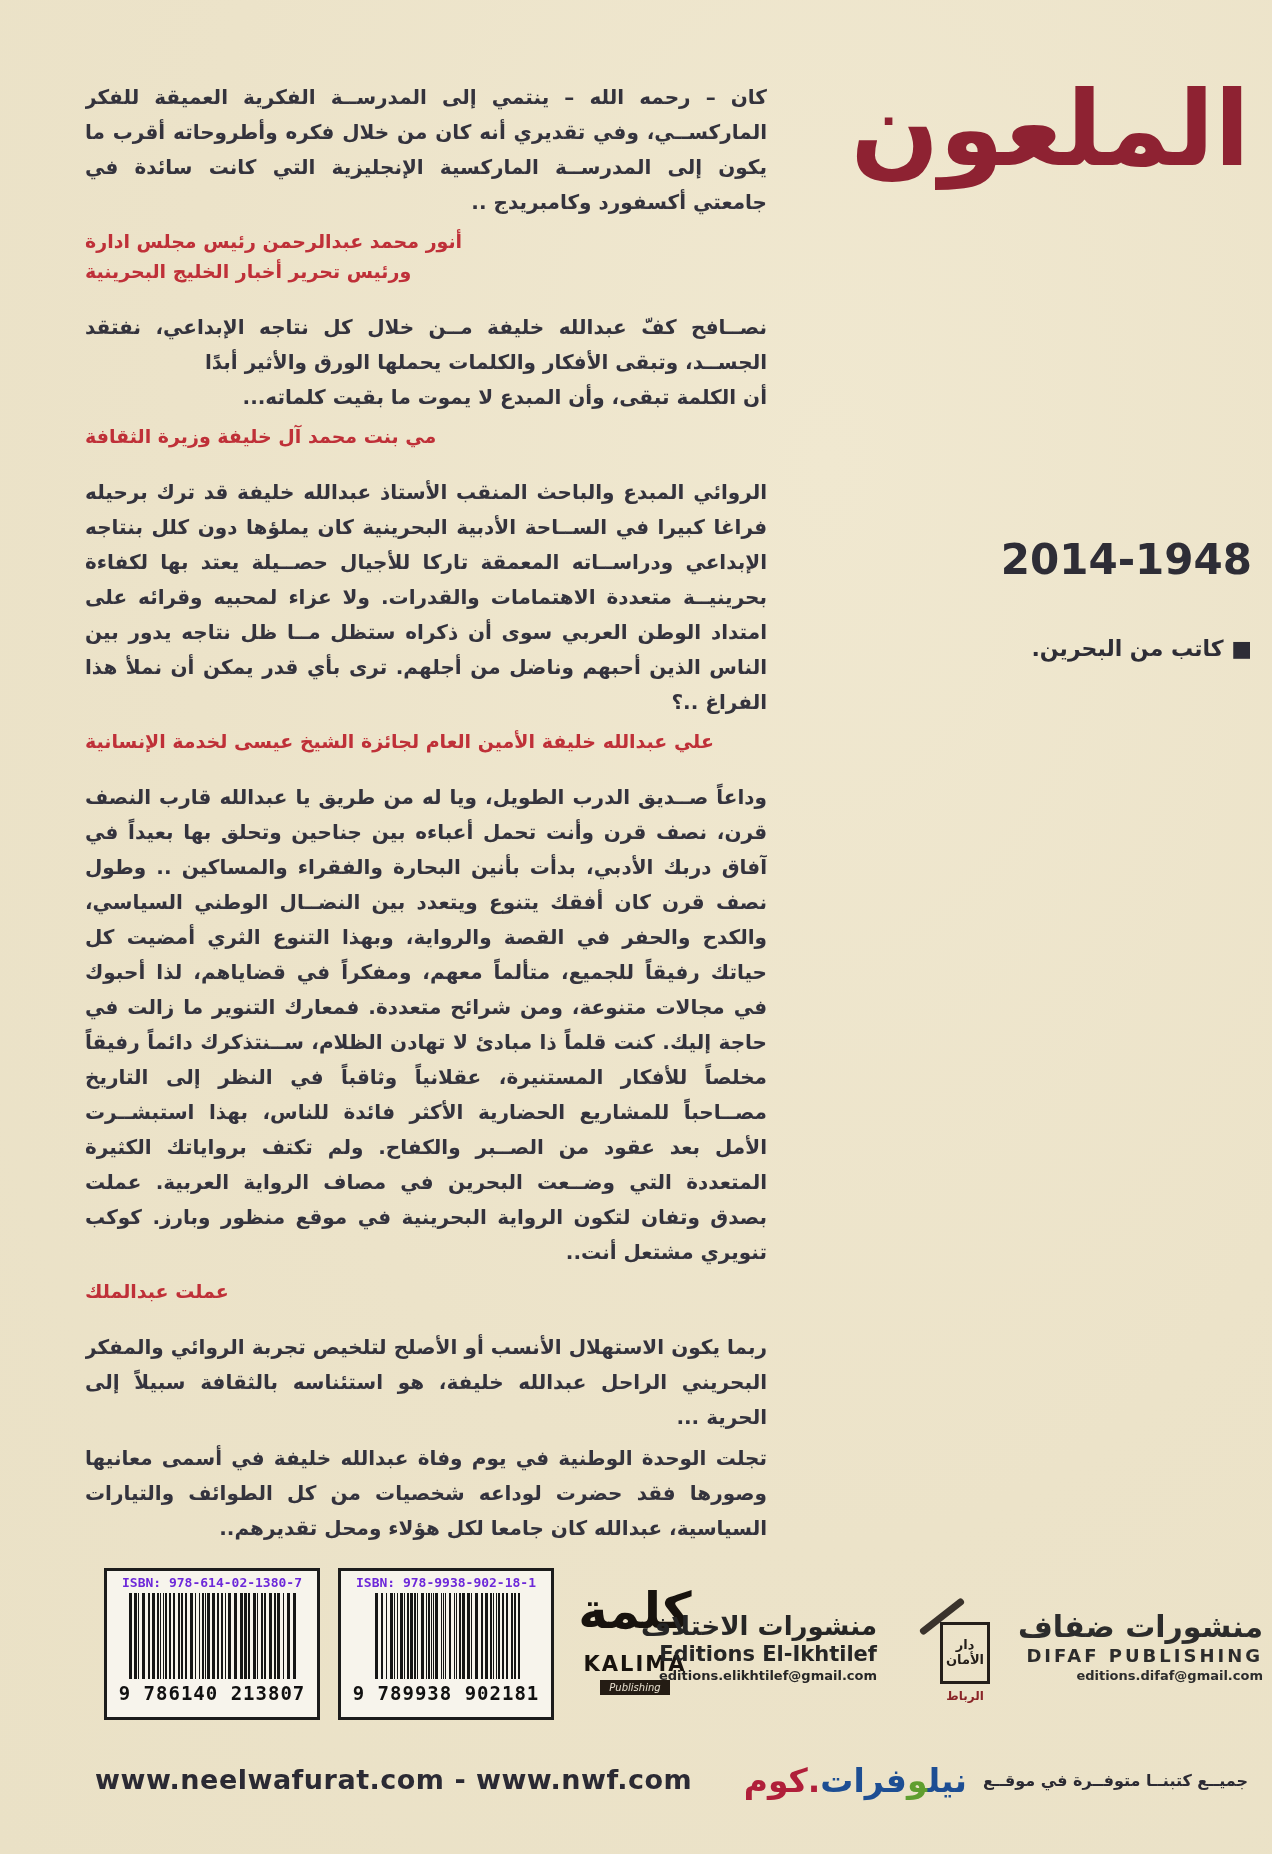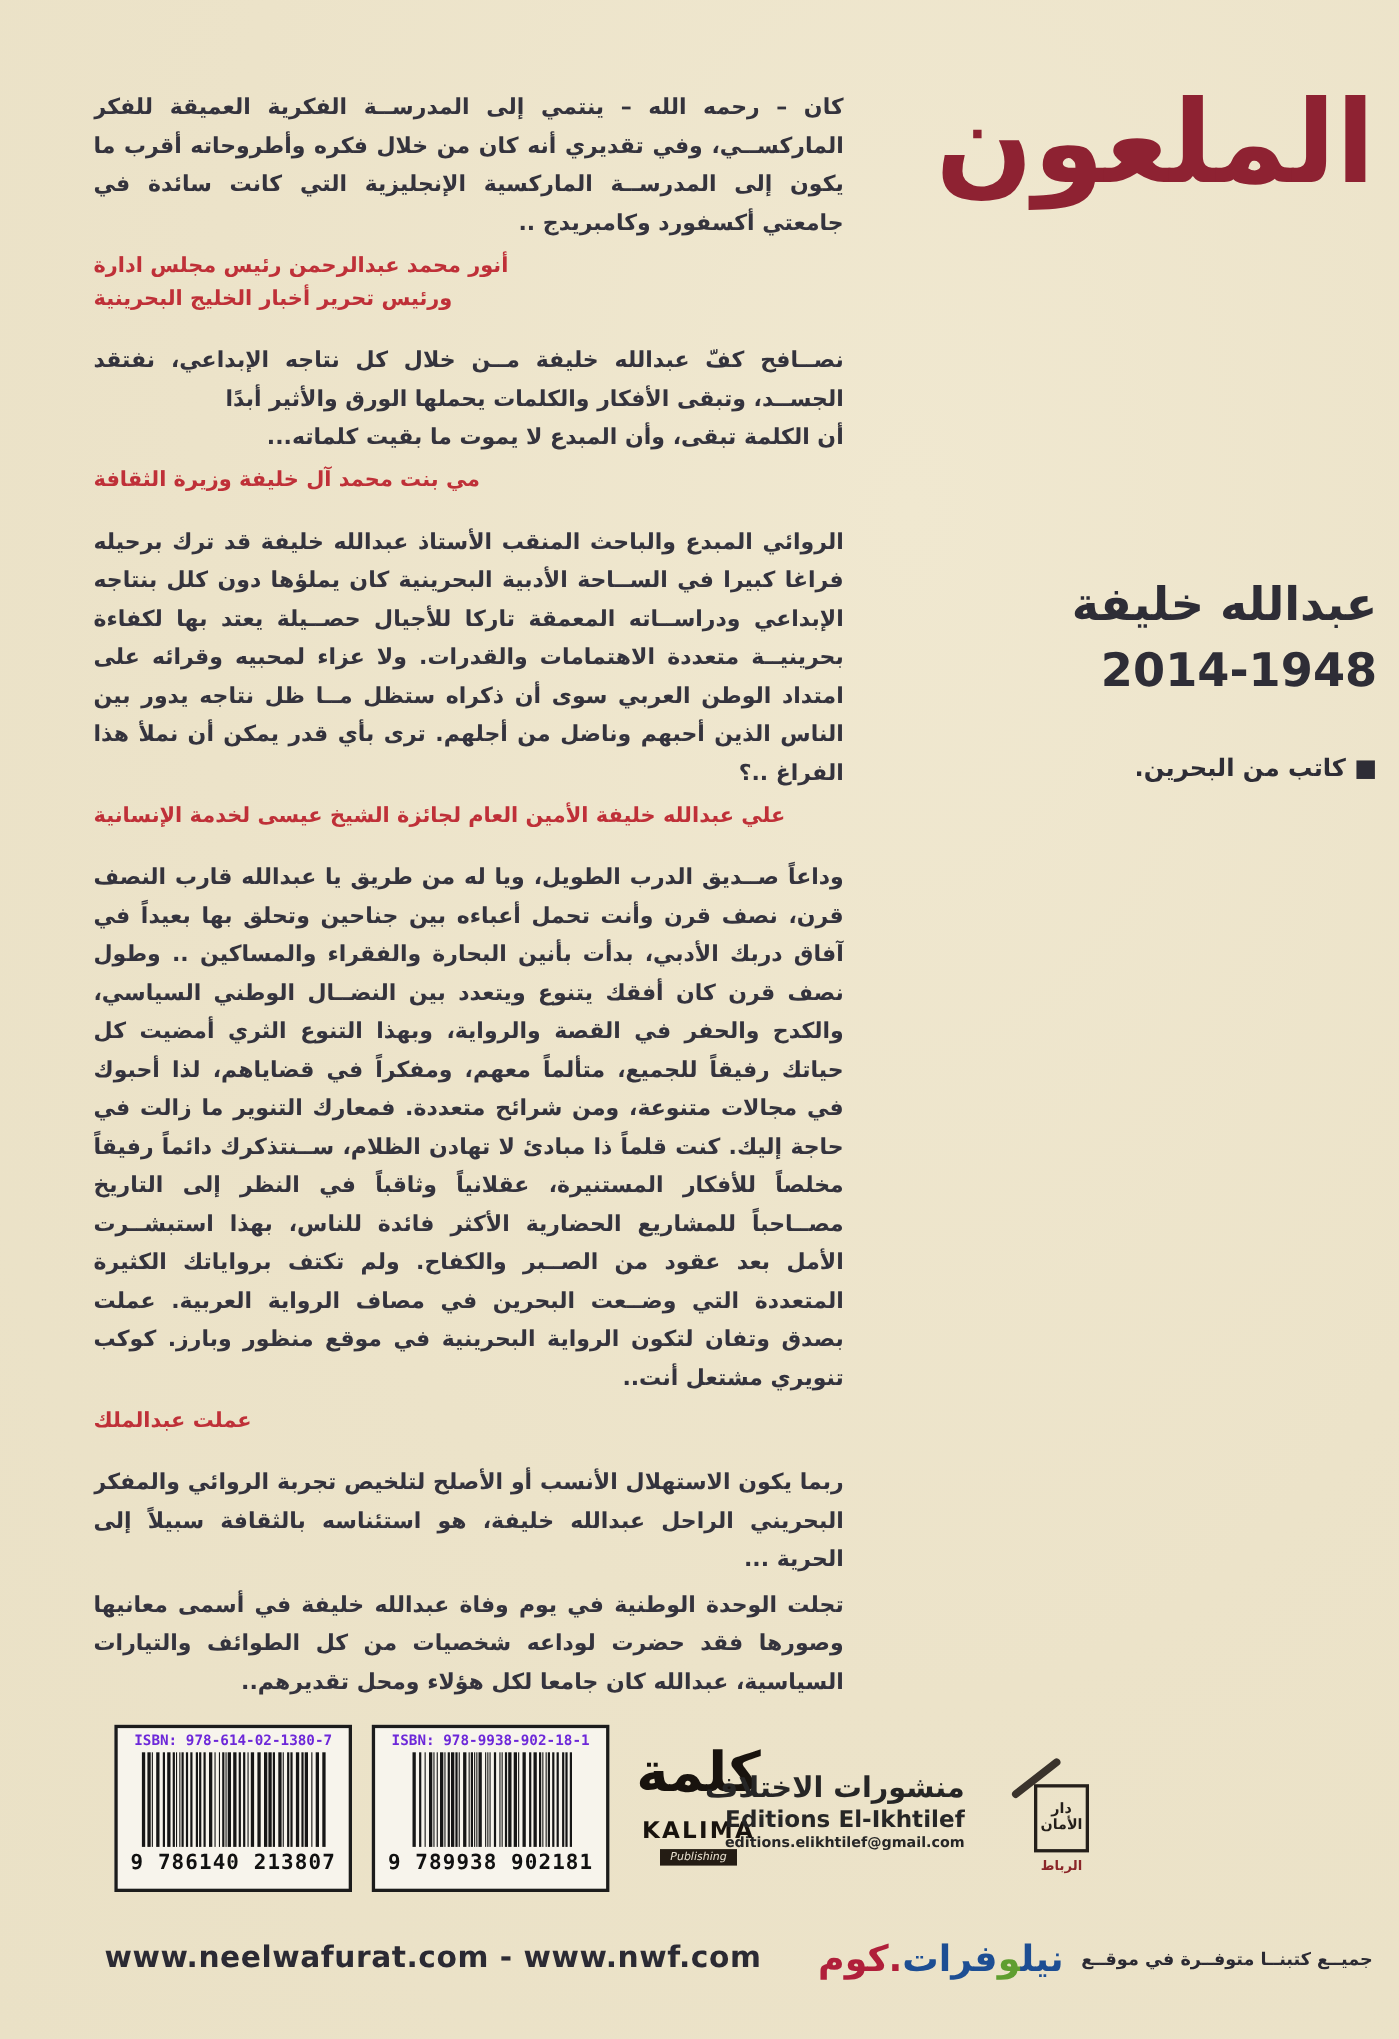--- a/index.html
+++ b/index.html
@@ -122,21 +122,20 @@
     <section class="quote">
       <p class="quote-text">ربما يكون الاستهلال الأنسب أو الأصلح لتلخيص تجربة الروائي والمفكر البحريني الراحل عبدالله خليفة، هو استئناسه بالثقافة سبيلاً إلى الحرية ...</p>
     </section>
     <section class="quote">
       <p class="quote-text">تجلت الوحدة الوطنية في يوم وفاة عبدالله خليفة في أسمى معانيها وصورها فقد حضرت لوداعه شخصيات من كل الطوائف والتيارات السياسية، عبدالله كان جامعا لكل هؤلاء ومحل تقديرهم..</p>
 
     </section>
   </div>
 
   <div class="author">
-    <div class="author-name">عبدالله خليفة</div>
     <div class="author-dates">2014-1948</div>
     <div class="author-tagline">■ كاتب من البحرين.</div>
   </div>
 
   <div class="barcode barcode-1">
     <div class="bc-isbn">ISBN: 978-614-02-1380-7</div>
     <div class="bc-bars">
         <i style="width: 3px; margin-left: 1px;"></i>
         <i style="width: 3px; margin-left: 2px;"></i>
         <i style="width: 1px; margin-left: 1px;"></i>
@@ -242,20 +241,25 @@
 
   <div class="daraman">
     <div class="daraman-box">
       <span class="daraman-pen"></span>
       <span>دار</span>
       <span>الأمان</span>
     </div>
     <div class="daraman-city">الرباط</div>
   </div>
 
+  <div class="difaf">
+    <div class="difaf-ar">منشورات ضفاف</div>
+    <div class="difaf-en">DIFAF PUBLISHING</div>
+    <div class="difaf-email">editions.difaf@gmail.com</div>
+  </div>
 
   <div class="footer">
     <div class="footer-web">www.neelwafurat.com - www.nwf.com</div>
     <div class="footer-right">
       <span class="footer-note">جميــع كتبنــا متوفــرة في موقــع</span>
       <span class="nwf-logo"><span class="nwf-blue">نيل</span><span class="nwf-green">و</span><span class="nwf-blue">فرات</span><span class="nwf-red">.كوم</span></span>
     </div>
   </div>
 
 </div>

